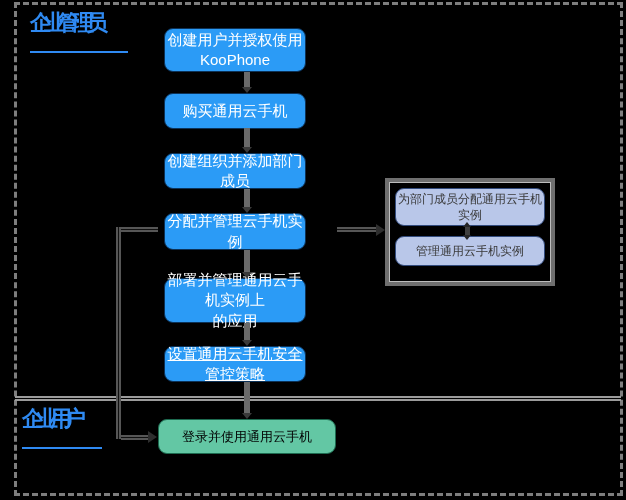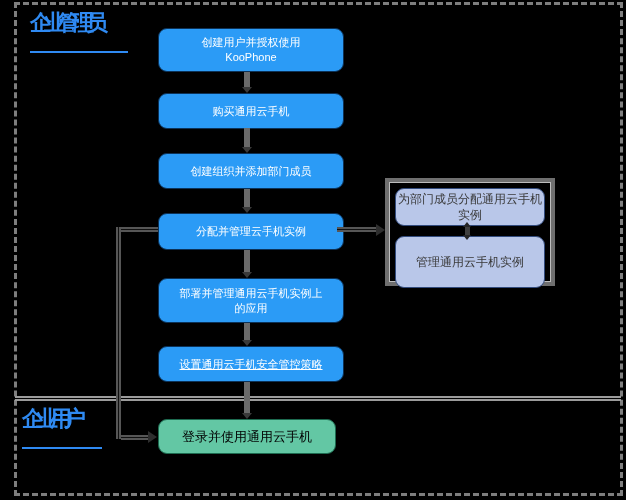--- a/index.html
+++ b/index.html
@@ -14,34 +14,34 @@
   
   .lane-label{position:absolute;color:#2f8af2;font-weight:bold;font-size:22px;
               letter-spacing:-8px;line-height:24px;border-bottom:2px solid #2f8af2;
               padding:0 6px 16px 0;white-space:nowrap;}
   .lane-admin{left:30px;top:11px;min-width:92px;}
   .lane-user{left:22px;top:407px;min-width:74px;}
   
   .node{position:absolute;box-sizing:border-box;display:flex;align-items:center;
         justify-content:center;text-align:center;border-radius:9px;
         white-space:pre-line;line-height:1.35;}
-  .blue{left:158px;width:186px;background:#2b9bf6;border:1px solid #0c3258;
-        color:#fff;font-size:11px;}
+  .blue{left:164px;width:142px;background:#2b9bf6;border:1px solid #0c3258;
+        color:#fff;font-size:15px;}
   .green{left:158px;width:178px;background:#63c7a4;border:1px solid #1d6b50;
          color:#000000;font-size:13px;}
   .lav{background:#b9c7e9;border:1px solid #324b7d;color:#3a3a3a;font-size:12px;}
   
   .n1{top:28px;height:44px;} .n2{top:93px;height:36px;} .n3{top:153px;height:36px;}
   .n4{top:213px;height:37px;} .n5{top:278px;height:45px;} .n6{top:346px;height:36px;text-decoration:underline;}
   .n7{top:419px;height:35px;}
   
   .group{position:absolute;left:385px;top:178px;width:170px;height:108px;
          border:4px solid #6f6f6f;box-shadow:inset 0 0 0 1px #bdbdbd;box-sizing:border-box;}
   .g1{left:395px;top:188px;width:150px;height:38px;}
-  .g2{left:395px;top:236px;width:150px;height:52px;}
+  .g2{left:395px;top:236px;width:150px;height:30px;}
   
   .v-arrow{position:absolute;left:244px;width:6px;background:#6a6a6a;}
   .v-arrow::after{content:'';position:absolute;bottom:-6px;left:-2px;width:0;height:0;
         border-left:5px solid transparent;border-right:5px solid transparent;
         border-top:6px solid #3a3a3a;}
   .c1{top:72px;height:15px;} .c2{top:128px;height:19px;} .c3{top:189px;height:18px;}
   .c4{top:250px;height:22px;} .c5{top:323px;height:17px;} .c6{top:382px;height:31px;}
   
   .h-line{position:absolute;height:5px;border-top:2px solid #565656;
           border-bottom:2px solid #565656;background:#101010;box-sizing:border-box;}

